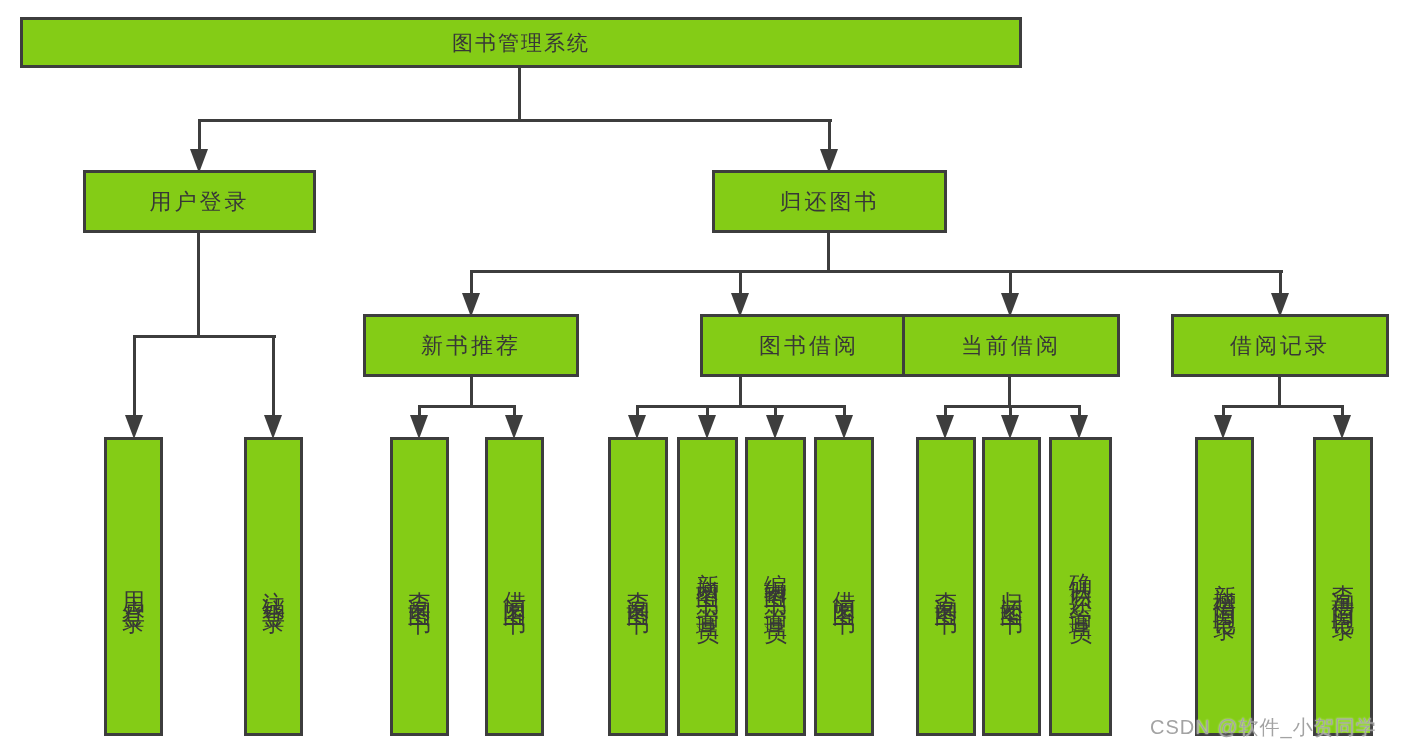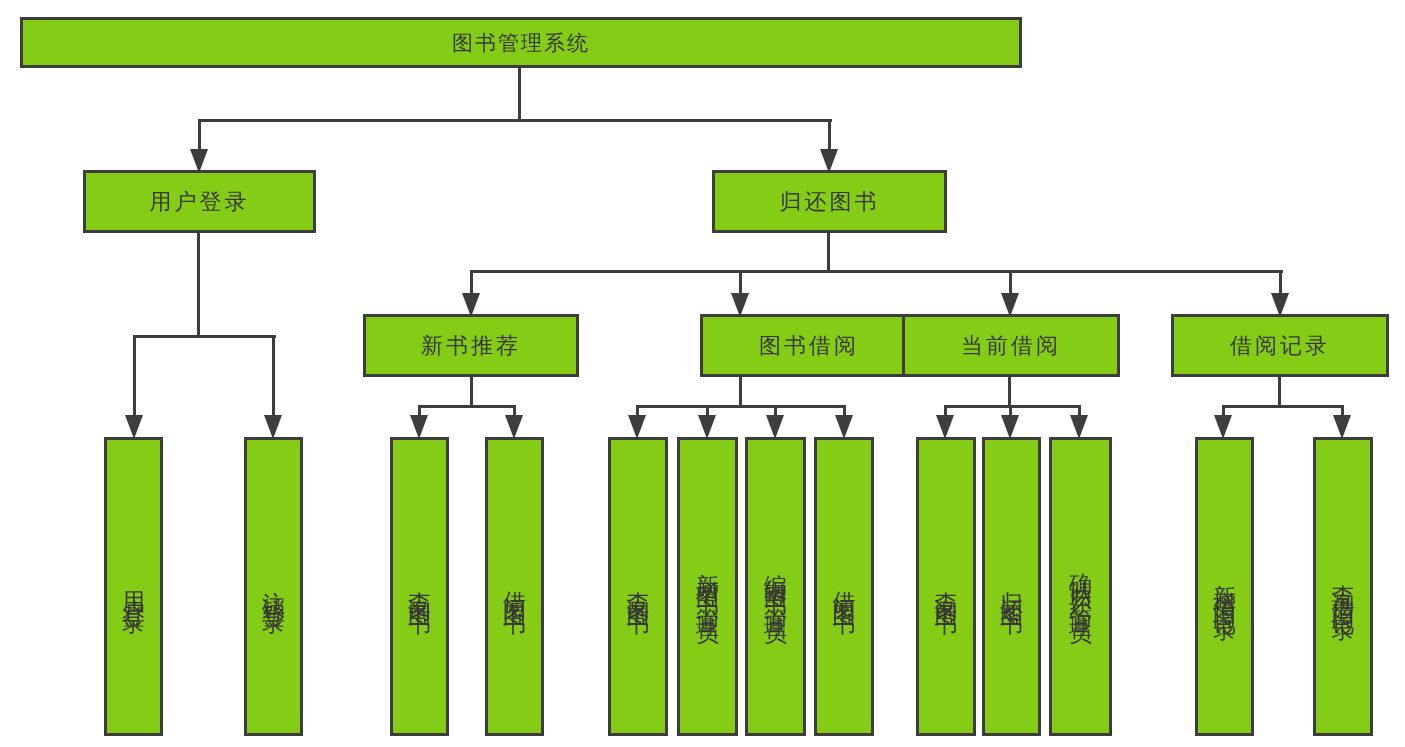--- a/index.html
+++ b/index.html
@@ -164,14 +164,15 @@
     <span class="leaf-label">确认归还（管理员）</span>
   </div>
 
   <div class="leaf" style="left:1195px;top:437px;width:59px;height:299px;">
     <span class="leaf-label">新增借阅记录</span>
   </div>
   <div class="leaf" style="left:1313px;top:437px;width:60px;height:299px;">
     <span class="leaf-label">查询借阅记录</span>
   </div>
 
+  <div class="watermark">CSDN @软件_小贺同学</div>
 
 </div>
 
 </body></html>

